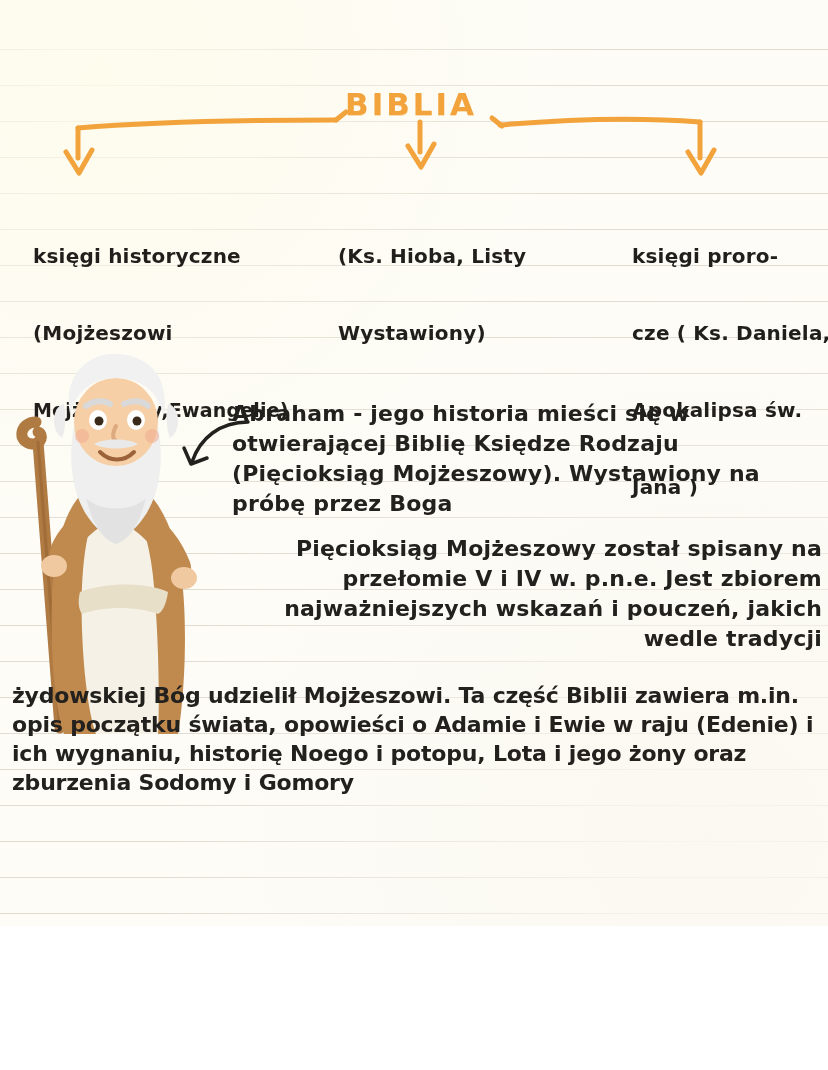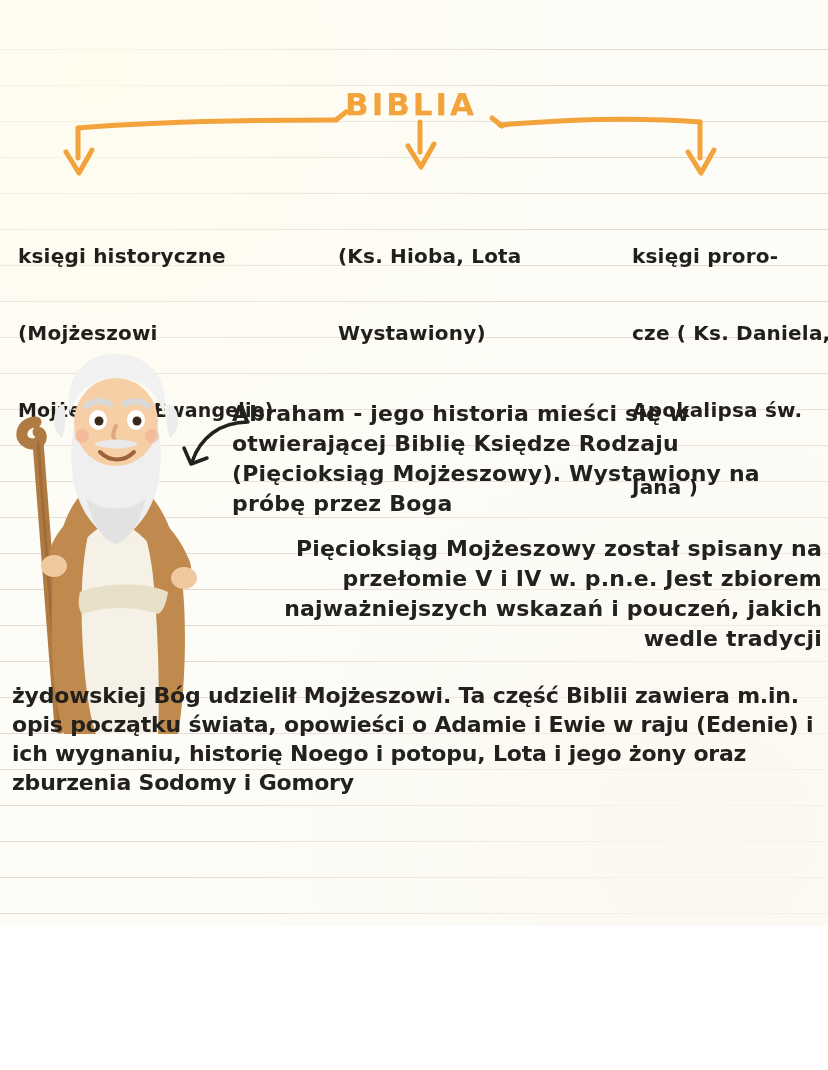--- a/index.html
+++ b/index.html
@@ -70,21 +70,21 @@
   }
 
   
   .col {
     position: absolute;
     font-size: 20px;
     line-height: 1.28;
     font-weight: 700;
     color: #211f1c;
   }
-  #col1 { left: 18px;  top: 193px; width: 300px; }
+  #col1 { left: 33px;  top: 193px; width: 300px; }
   #col2 { left: 338px; top: 193px; width: 275px; }
   #col3 { left: 632px; top: 193px; width: 200px; }
 
   
   #moses {
     position: absolute;
     left: 8px;
     top: 330px;
     width: 215px;
     height: 430px;
@@ -151,21 +151,21 @@
     </g>
   </svg>
 
   <div id="col1" class="hand col">
     <div>księgi historyczne</div>
     <div>(Mojżeszowi</div>
     <div style="font-size:19px;">Mojżeszowy,Ewangelie)</div>
   </div>
 
   <div id="col2" class="hand col">
-    <div>(Ks. Hioba, Lota</div>
+    <div>(Ks. Hioba, Listy</div>
     <div>Wystawiony)</div>
   </div>
 
   <div id="col3" class="hand col">
     <div>księgi proro-</div>
     <div>cze ( Ks. Daniela,</div>
     <div>Apokalipsa św.</div>
     <div>Jana )</div>
   </div>
 

